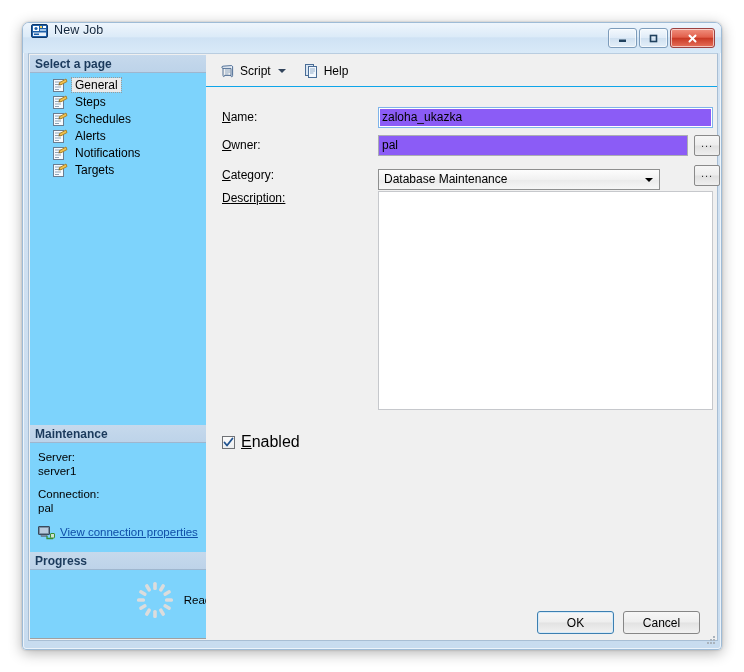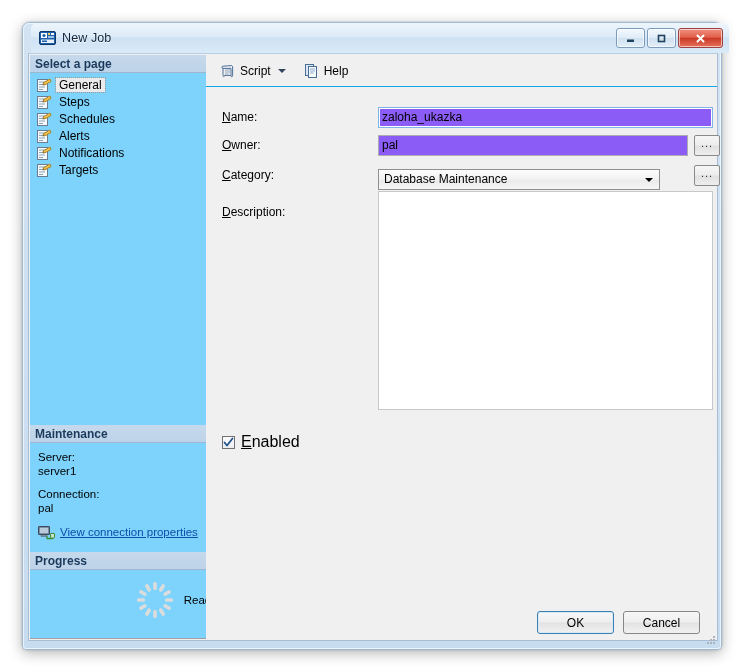--- a/index.html
+++ b/index.html
@@ -31,26 +31,25 @@
     left: 0; top: 0; right: 0; bottom: 0;
     border-radius: 6px 6px 3px 3px;
     border: 1px solid rgba(255,255,255,0.65);
     pointer-events: none;
     box-sizing: border-box;
   }
 
   
   #title-bar {
     position: absolute;
-    left: 8px; top: 0;
+    left: 0; top: 0;
     width: 100%;
     height: 30px;
     box-sizing: border-box;
     display: flex;
-    align-items: center;
     padding-left: 8px;
     border-radius: 6px 6px 0 0;
     background: linear-gradient(to bottom, #eef5fc 0%, #dcebf8 45%, #cfe2f4 50%, #d9eaf8 100%);
   }
   #title-icon {
     width: 17px; height: 16px;
     margin-right: 6px;
     position: relative;
     flex: 0 0 auto;
   }
@@ -117,21 +116,21 @@
     line-height: 18px;
     padding-left: 5px;
     font-size: 12px;
     font-weight: bold;
     color: #1b3a5c;
     background: linear-gradient(to bottom, #c6d9ec 0%, #bdd3e9 100%);
     border-bottom: 1px solid #9fb6ce;
     box-sizing: border-box;
   }
   #page-list {
-    padding: 3px 0 0 4px;
+    padding: 3px 0 0 20px;
   }
   .page-item {
     display: flex;
     align-items: center;
     height: 17px;
     padding-left: 2px;
     font-size: 12px;
     color: #000;
     white-space: nowrap;
   }
@@ -665,21 +664,21 @@
         <div class="form-row" style="height:32px;">
           <span class="form-label"><span class="mn">C</span><span>ategory:</span></span>
           <div class="combo">
             <span>Database Maintenance</span>
             <span class="combo-arrow"></span>
           </div>
           <div class="browse-btn">...</div>
         </div>
 
         <div id="description-row">
-          <span class="form-label" style="top:14px;"><span class="mn">D</span><span>escription:</span></span>
+          <span class="form-label" style="top:0;text-decoration:underline;"><span class="mn">D</span><span>escription:</span></span>
           <div id="description-box"></div>
         </div>
 
         <div id="enabled-row">
           <span id="enabled-checkbox">
             <svg width="11" height="11" viewBox="0 0 11 11" style="position:absolute;left:0;top:0;">
               <path d="M1.5 5.5 L4 8.5 L9.5 1.5" fill="none" stroke="#21538f" stroke-width="1.8" stroke-linecap="round" stroke-linejoin="round"></path>
             </svg>
           </span>
           <span id="enabled-label"><span class="mn">E</span><span>nabled</span></span>

